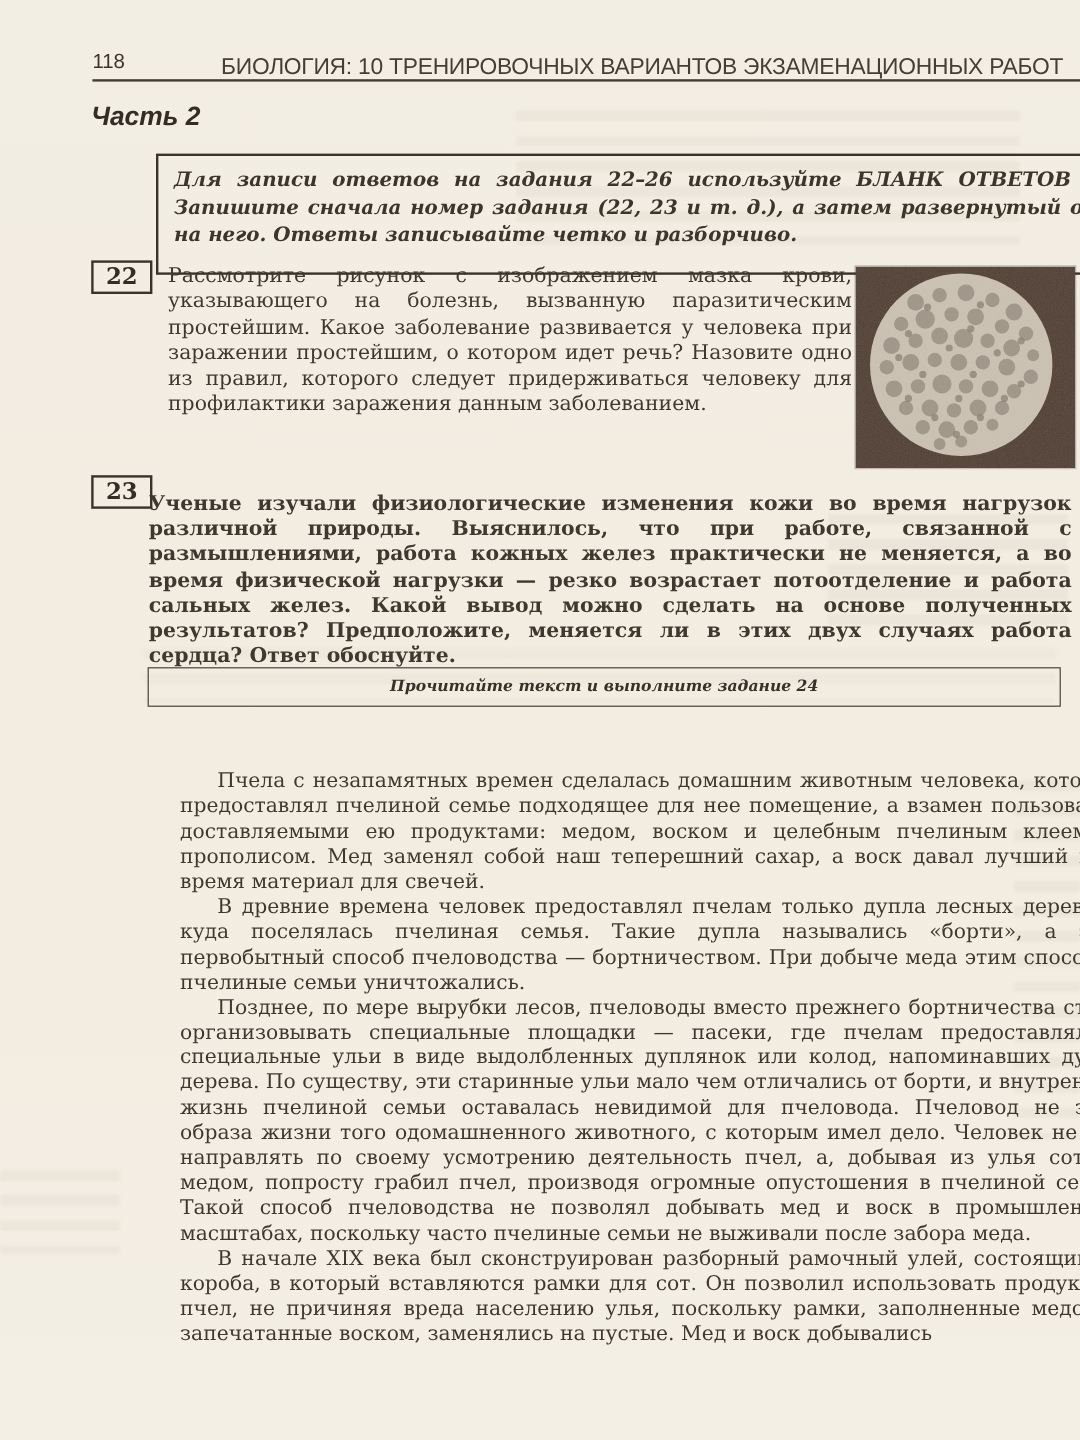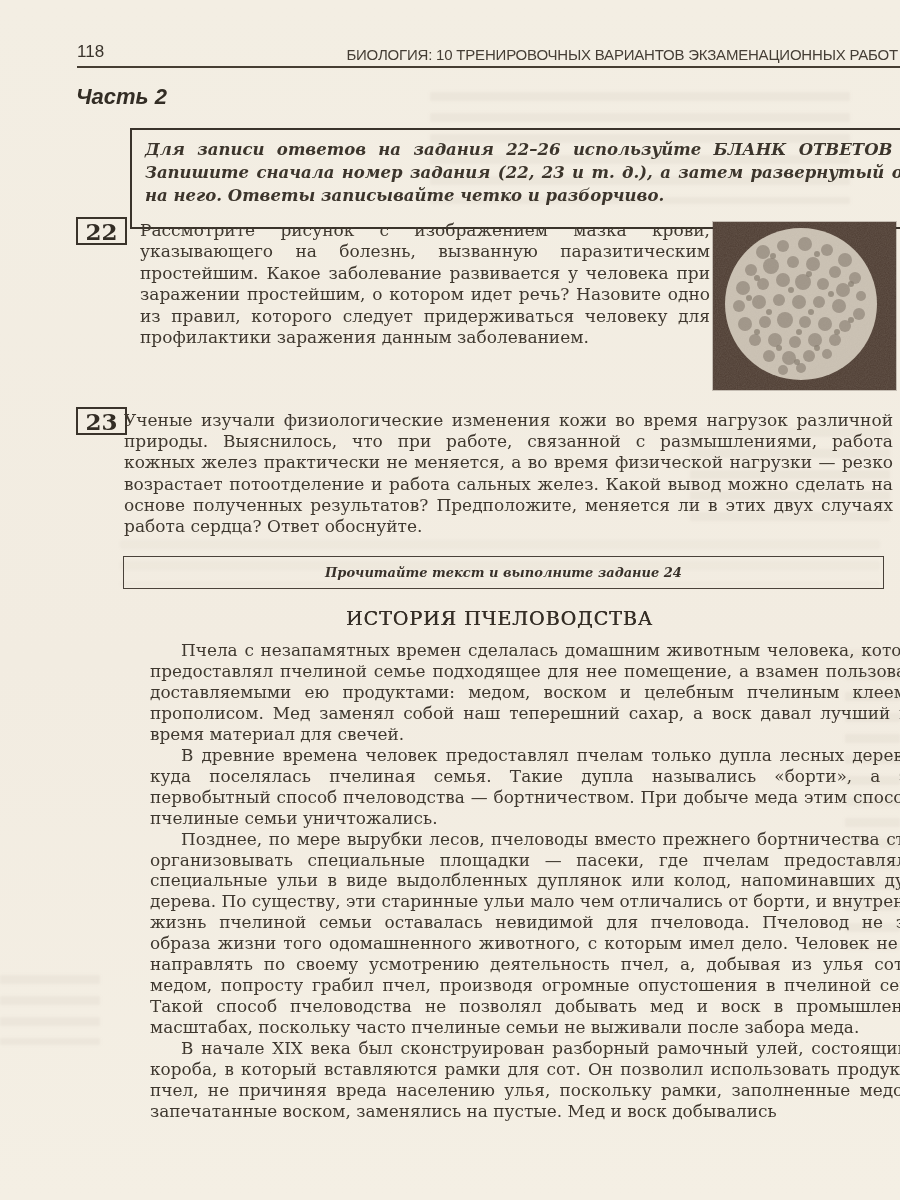--- a/index.html
+++ b/index.html
@@ -8,43 +8,43 @@
   .page{position:relative;width:900px;height:1200px;overflow:hidden;
         background:linear-gradient(180deg,#f3eee3 0%,#f2ece1 55%,#f4efe4 100%);
         color:#3f372e;}
   
   .smudge{position:absolute;pointer-events:none;
           background:repeating-linear-gradient(180deg,rgba(125,108,88,.055) 0 9px,rgba(125,108,88,0) 9px 21px);
           filter:blur(1.5px);}
   
   .page-number{position:absolute;left:77px;top:42px;font-family:Liberation Sans, sans-serif;
                font-size:17px;color:#3a342c;}
-  .running-title{position:absolute;right:2px;top:46px;font-family:"Liberation Sans",sans-serif;
-                 font-size:15px;letter-spacing:-0.2px;color:#453e35;white-space:nowrap;}
+  .running-title{position:absolute;right:14px;top:46px;font-family:"Liberation Sans",sans-serif;
+                 font-size:19px;letter-spacing:-0.2px;color:#453e35;white-space:nowrap;}
   .header-rule{position:absolute;left:77px;right:0;top:66px;height:2px;background:#463e33;}
   
   .part-title{position:absolute;left:76px;width:824px;top:84px;
               font-family:"Liberation Sans",sans-serif;font-weight:bold;font-style:italic;
               font-size:22px;color:#332d25;}
   
   .instruction-box{position:absolute;left:130px;top:128px;width:844px;
                    border:2px solid #3a332b;padding:8px 13px 20px;
                    font-weight:bold;font-style:italic;font-size:16.5px;line-height:23px;
                    text-align:justify;color:#3c352c;}
   
   .qnum{position:absolute;left:76px;width:51px;height:28px;border:2px solid #3a332b;
         display:flex;align-items:center;justify-content:center;
-        font-weight:bold;font-size:23px;color:#332d25;}
+        font-weight:bold;font-size:19px;color:#332d25;}
   .qnum-22{top:217px;}
-  .qnum-23{top:407px;}
+  .qnum-23{top:396px;}
   
   .q-text{position:absolute;font-size:17px;line-height:21.4px;text-align:justify;
           color:#3f382f;hyphens:auto;}
   .q22-text{left:140px;top:220px;width:570px;}
-  .q23-text{left:124px;top:410px;width:769px;line-height:21.2px;}
+  .q23-text{left:124px;top:410px;width:769px;line-height:21.2px;font-weight:bold;}
   
   .micrograph{position:absolute;left:713px;top:222px;width:183px;height:168px;
               box-shadow:0 0 0 1px rgba(60,48,40,.25);}
   .micrograph svg{display:block;width:100%;height:100%;}
   
   .reading-box{position:absolute;left:123px;top:556px;width:761px;height:33px;
                border:1.5px solid #4a423a;display:flex;align-items:center;justify-content:center;
                font-weight:bold;font-style:italic;font-size:13px;color:#38312a;}
   
   .story-title{position:absolute;left:106px;width:787px;top:607px;text-align:center;
@@ -152,21 +152,20 @@
       </g>
       <rect x="0" y="0" width="183" height="168" filter="url(#grain)"></rect>
     </svg>
   </div>
 
   <div class="qnum qnum-23">23</div>
   <div class="q-text q23-text">Ученые изучали физиологические изменения кожи во время нагрузок различной природы. Выяснилось, что при работе, связанной с размышлениями, работа кожных желез практически не меняется, а во время физической нагрузки — резко возрастает потоотделение и работа сальных желез. Какой вывод можно сделать на основе полученных результатов? Предположите, меняется ли в этих двух случаях работа сердца? Ответ обоснуйте.</div>
 
   <div class="reading-box">Прочитайте текст и выполните задание 24</div>
 
-  <div class="story-title">ИСТОРИЯ ПЧЕЛОВОДСТВА</div>
   <div class="story">
     <p>Пчела с незапамятных времен сделалась домашним животным человека, который предоставлял пчелиной семье подходящее для нее помещение, а взамен пользовался доставляемыми ею продуктами: медом, воском и целебным пчелиным клеем — прополисом. Мед заменял собой наш теперешний сахар, а воск давал лучший в то время материал для свечей.</p>
     <p>В древние времена человек предоставлял пчелам только дупла лесных деревьев, куда поселялась пчелиная семья. Такие дупла назывались «борти», а этот первобытный способ пчеловодства — бортничеством. При добыче меда этим способом пчелиные семьи уничтожались.</p>
     <p>Позднее, по мере вырубки лесов, пчеловоды вместо прежнего бортничества стали организовывать специальные площадки — пасеки, где пчелам предоставлялись специальные ульи в виде выдолбленных дуплянок или колод, напоминавших дупло дерева. По существу, эти старинные ульи мало чем отличались от борти, и внутренняя жизнь пчелиной семьи оставалась невидимой для пчеловода. Пчеловод не знал образа жизни того одомашненного животного, с которым имел дело. Человек не мог направлять по своему усмотрению деятельность пчел, а, добывая из улья соты с медом, попросту грабил пчел, производя огромные опустошения в пчелиной семье. Такой способ пчеловодства не позволял добывать мед и воск в промышленных масштабах, поскольку часто пчелиные семьи не выживали после забора меда.</p>
     <p>В начале XIX века был сконструирован разборный рамочный улей, состоящий из короба, в который вставляются рамки для сот. Он позволил использовать продукцию пчел, не причиняя вреда населению улья, поскольку рамки, заполненные медом и запечатанные воском, заменялись на пустые. Мед и воск добывались</p>
   </div>
 
 </div>
 
 </body></html>

